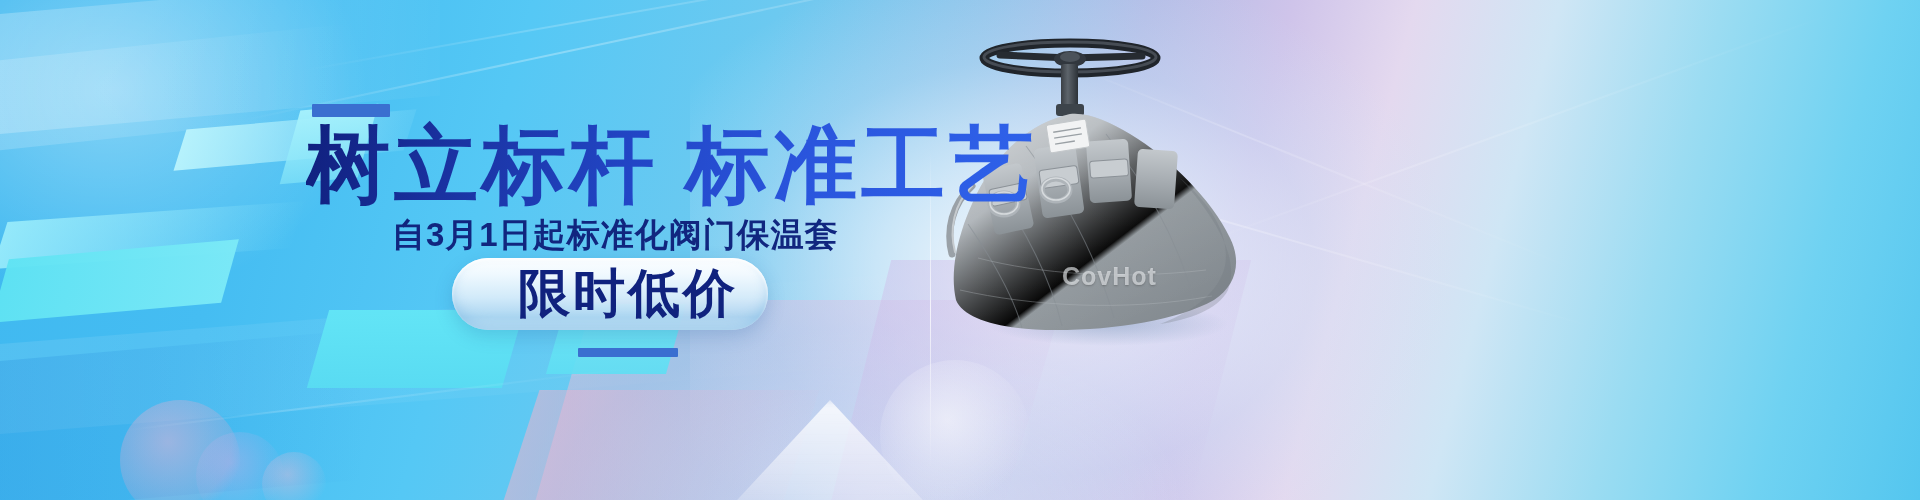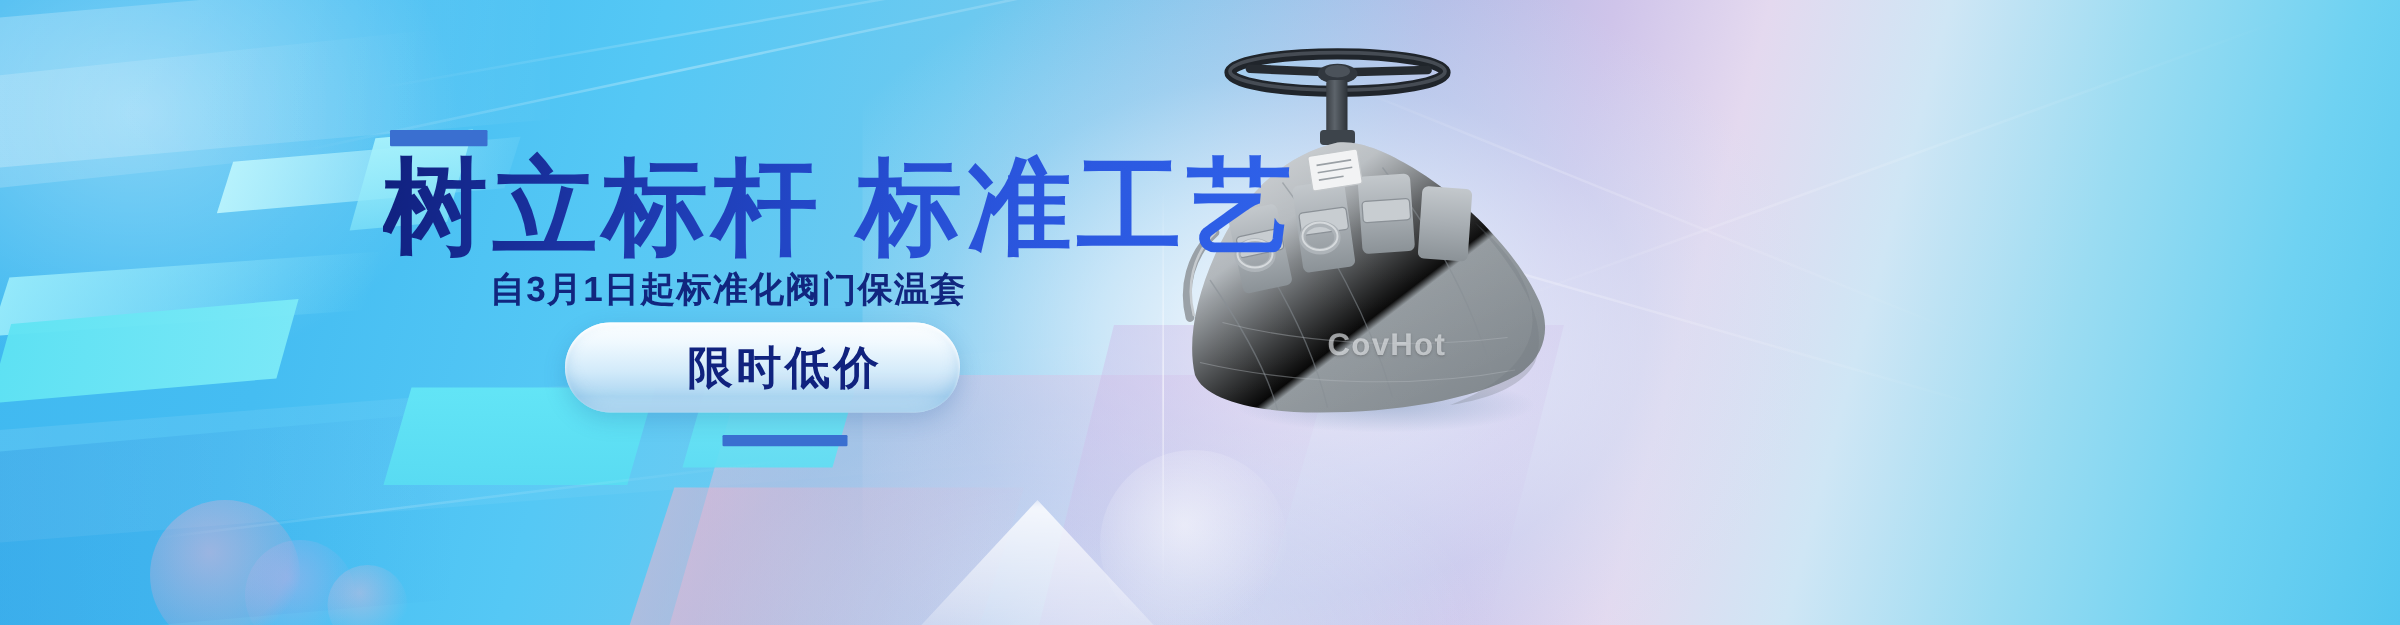--- a/index.html
+++ b/index.html
@@ -236,21 +236,21 @@
     background: linear-gradient(100deg, #10207e 0%, #1b34a4 22%, #2246c6 45%, #2a55dd 68%, #2f62ea 100%);
     -webkit-background-clip: text;
     background-clip: text;
     color: transparent;
     -webkit-text-fill-color: transparent;
   }
 
   .subtitle {
     position: absolute;
     left: 392px; top: 213px;
-    font-size: 28px;
+    font-size: 33px;
     font-weight: 700;
     letter-spacing: 1px;
     white-space: nowrap;
     color: #11267f;
   }
 
   .pill {
     position: absolute;
     left: 452px; top: 258px;
     width: 316px; height: 72px;
@@ -269,21 +269,21 @@
   }
   .pill-label {
     position: absolute;
     left: 0; top: 0;
     width: 316px; height: 72px;
     display: flex;
     align-items: center;
     justify-content: center;
     padding-left: 36px;
     box-sizing: border-box;
-    font-size: 36px;
+    font-size: 52px;
     font-weight: 700;
     letter-spacing: 3px;
     color: #10227e;
   }
 
   .underbar {
     position: absolute;
     left: 578px; top: 348px;
     width: 100px; height: 9px;
     background: #3a6fd0;

